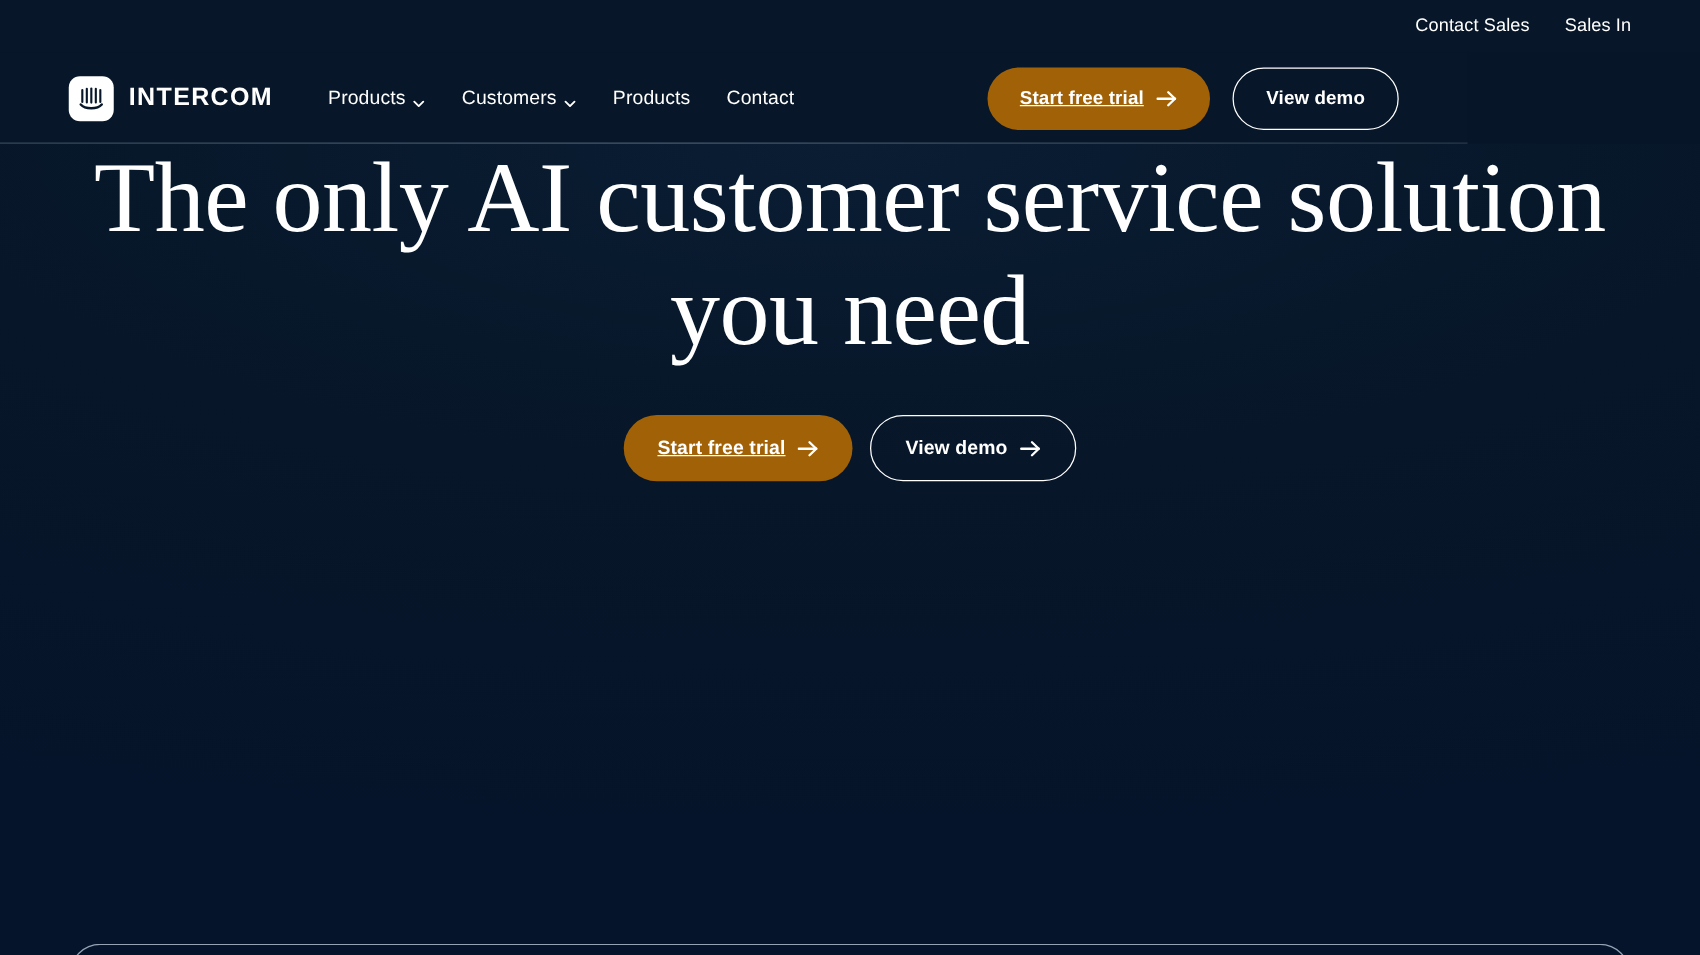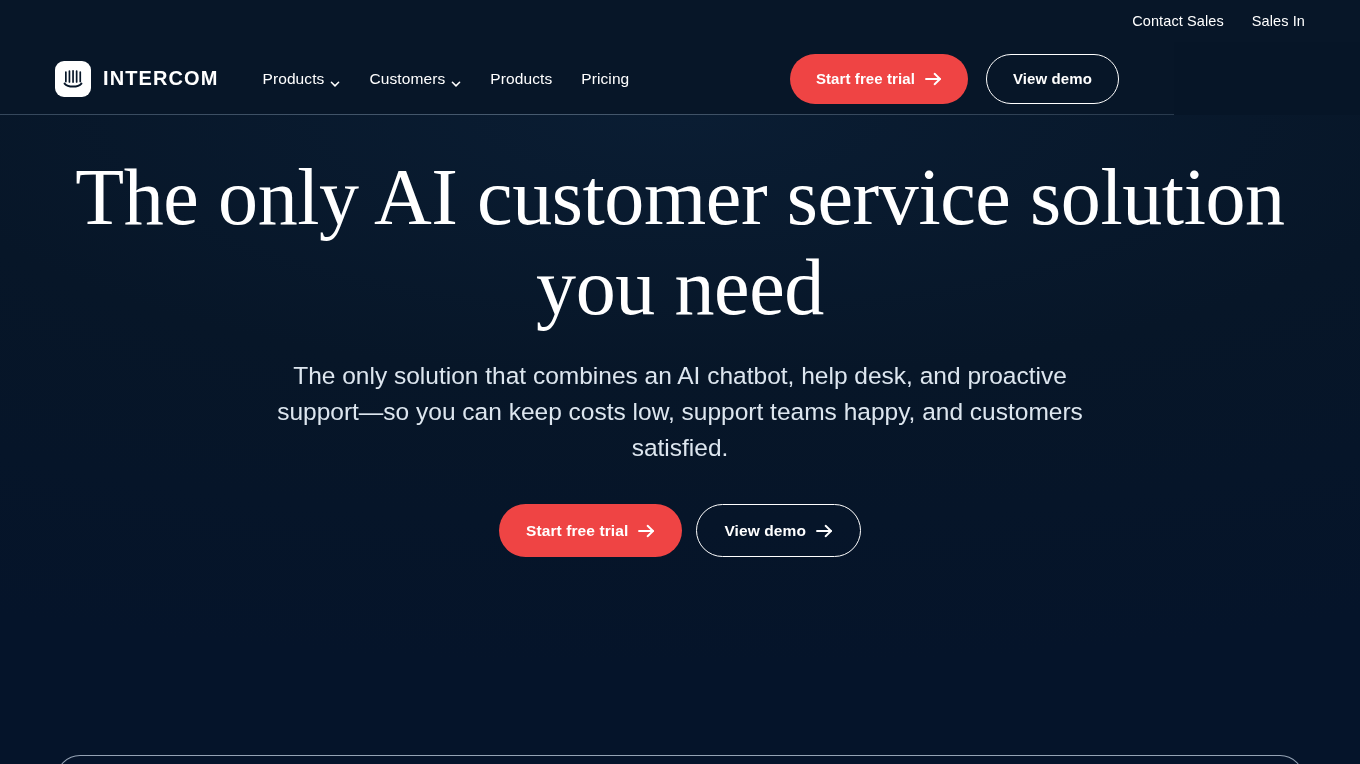--- a/index.html
+++ b/index.html
@@ -136,22 +136,23 @@
     gap: 10px;
     border-radius: 999px;
     font-weight: 700;
     cursor: pointer;
     white-space: nowrap;
     border: none;
     font-family: inherit;
   }
 
   .btn-primary {
-    background: #ef4444;
-    color: #ffffff;
+    background: #a16207;
+    color: #ffffff;
+    text-decoration: underline;
   }
 
   .btn-outline {
     background: transparent;
     color: #ffffff;
     border: 1.6px solid #ffffff;
   }
 
   .btn-hdr {
     height: 50px;
@@ -180,21 +181,20 @@
     top: 115px; left: 0;
     width: 1360px;
     height: 649px;
     background:
       radial-gradient(120% 85% at 50% 0%, #0a1d33 0%, #071628 48%, #05142a 100%);
     text-align: center;
     overflow: hidden;
   }
 
   .headline {
-    margin-top: 38px;
     font-family: "Liberation Serif", serif;
     font-weight: 400;
     font-size: 80px;
     line-height: 1.12;
     letter-spacing: -0.4px;
     color: #ffffff;
     padding: 0 54px;
   }
 
   .subhead {
@@ -268,21 +268,21 @@
         <span class="chev">
           <svg width="10" height="10" viewBox="0 0 10 10" aria-hidden="true">
             <path d="M1.4 3.3 L5 6.9 L8.6 3.3" stroke="#ffffff" stroke-width="1.5" fill="none" stroke-linecap="round" stroke-linejoin="round"></path>
           </svg>
         </span>
       </div>
       <div class="nav-item">
         <span>Products</span>
       </div>
       <div class="nav-item">
-        <span>Pricing</span>
+        <span>Contact</span>
       </div>
     </nav>
 
     <div class="header-actions">
       <button class="btn btn-primary btn-hdr">
         <span>Start free trial</span>
         <span class="arrow">
           <svg width="17" height="14" viewBox="0 0 17 14" aria-hidden="true">
             <path d="M1 7 H15" stroke="#ffffff" stroke-width="1.9" stroke-linecap="round"></path>
             <path d="M9.6 1.8 L15 7 L9.6 12.2" stroke="#ffffff" stroke-width="1.9" fill="none" stroke-linecap="round" stroke-linejoin="round"></path>
@@ -292,21 +292,20 @@
       <button class="btn btn-outline btn-hdr">
         <span>View demo</span>
       </button>
     </div>
   </div>
 
   <div class="hero">
 
     <h1 class="headline">The only AI customer service solution you need</h1>
 
-    <p class="subhead">The only solution that combines an AI chatbot, help desk, and proactive support—so you can keep costs low, support teams happy, and customers satisfied.</p>
 
     <div class="hero-ctas">
       <button class="btn btn-primary btn-hero">
         <span>Start free trial</span>
         <span class="arrow">
           <svg width="17" height="14" viewBox="0 0 17 14" aria-hidden="true">
             <path d="M1 7 H15" stroke="#ffffff" stroke-width="1.9" stroke-linecap="round"></path>
             <path d="M9.6 1.8 L15 7 L9.6 12.2" stroke="#ffffff" stroke-width="1.9" fill="none" stroke-linecap="round" stroke-linejoin="round"></path>
           </svg>
         </span>

